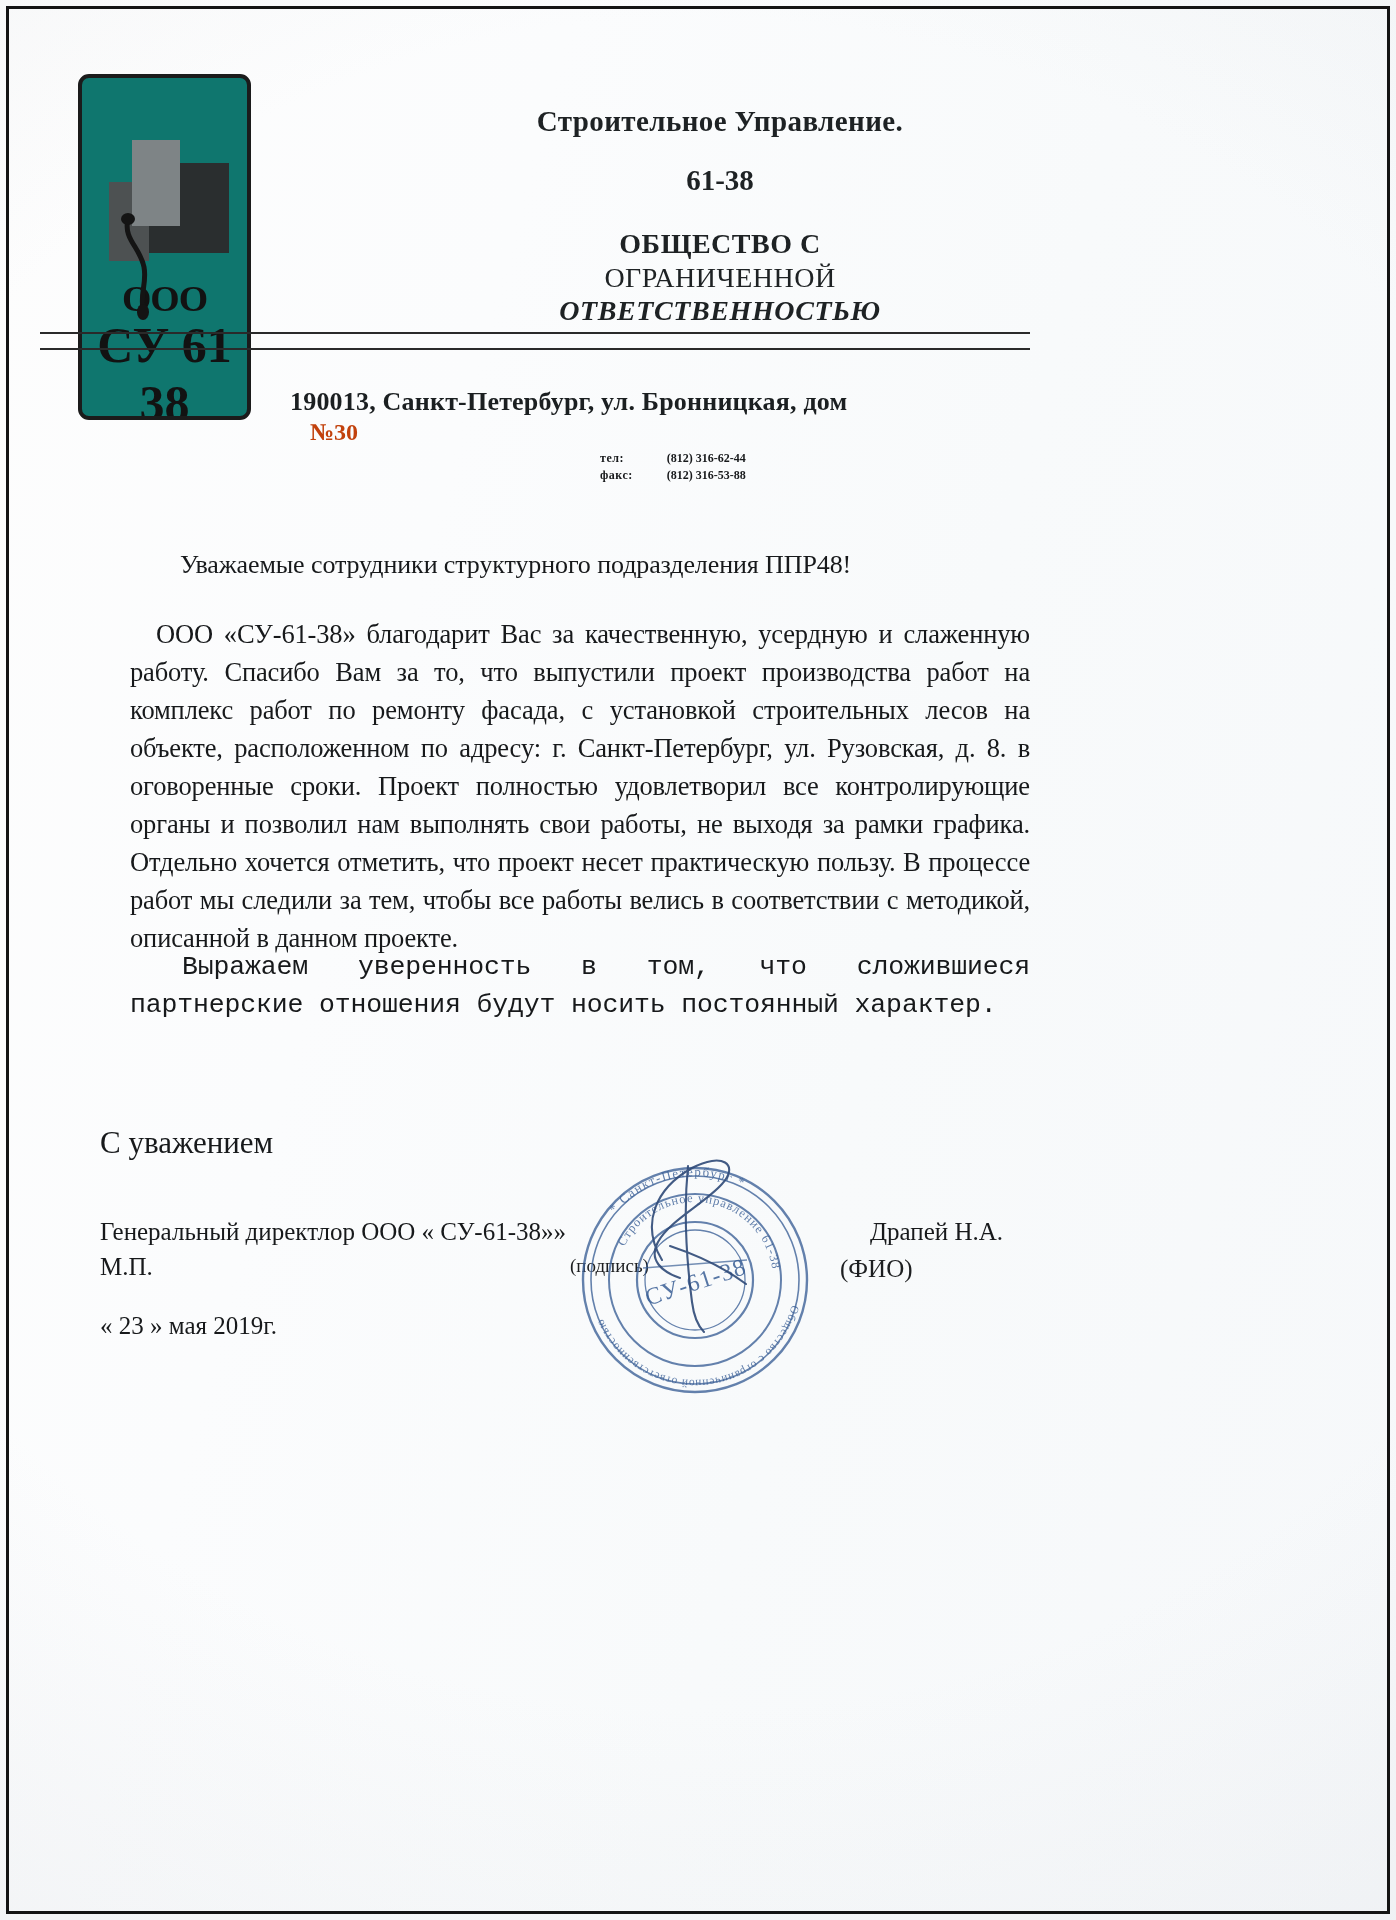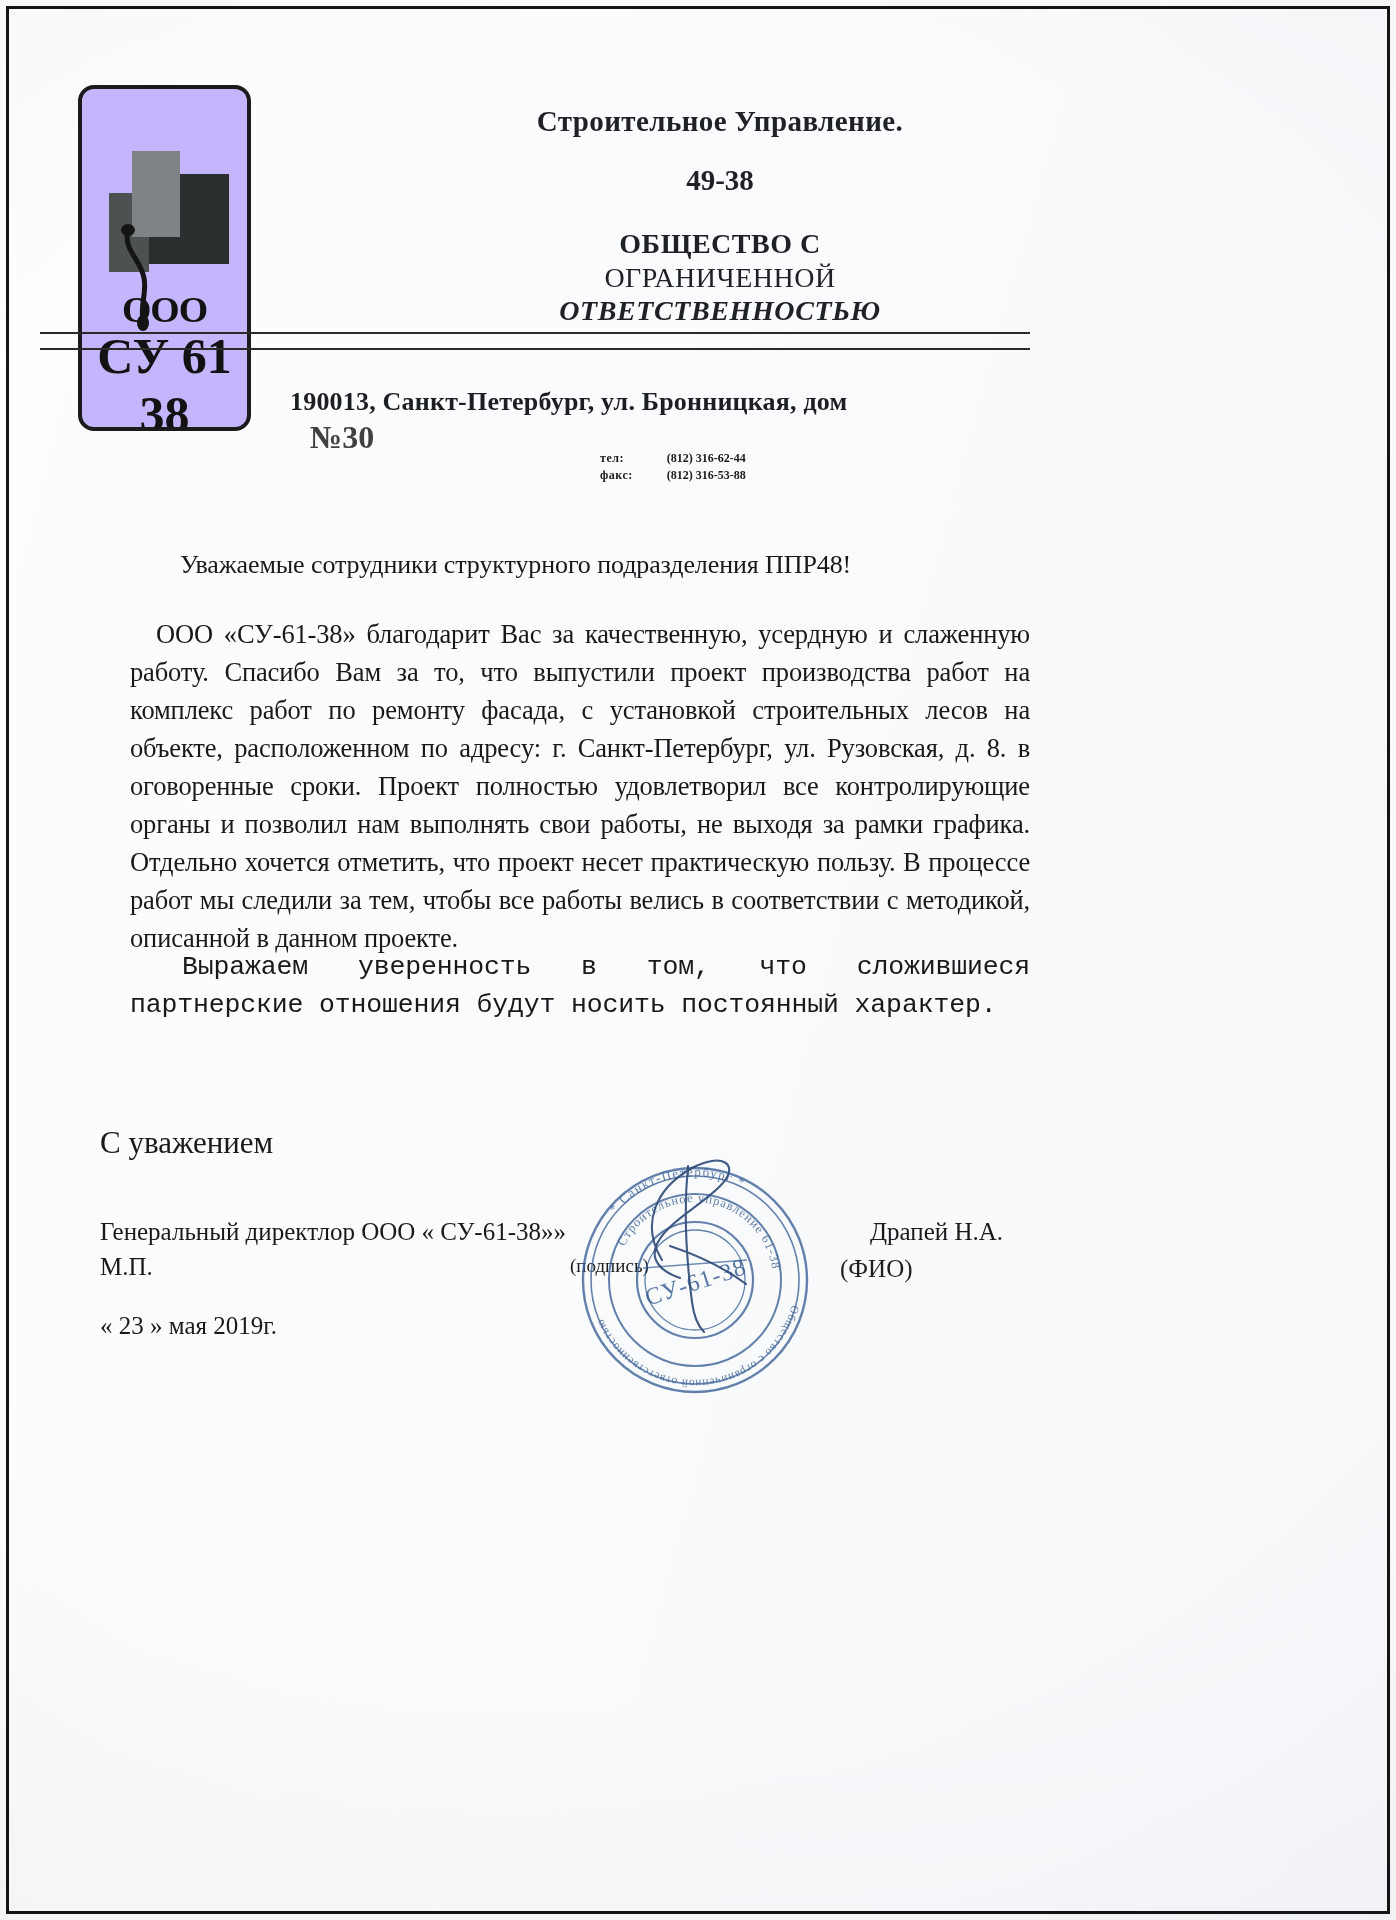--- a/index.html
+++ b/index.html
@@ -42,24 +42,23 @@
   }
 
   
   .logo-box {
     position: absolute;
     left: 78px;
     top: 74px;
     width: 165px;
     height: 338px;
     border: 4px solid #1b1b1b;
-    border-radius: 16px;
-    background: #c4b5fd;
+    border-radius: 11px;
+    background: #0f766e;
     overflow: hidden;
-    margin-top: 11px;
   }
   .logo-bldg-dark {
     position: absolute;
     left: 55px;
     top: 85px;
     width: 92px;
     height: 90px;
     background: #2a2e2f;
   }
   .logo-bldg-mid {
@@ -206,22 +205,22 @@
     letter-spacing: 0.2px;
   }
   .addr-line2 {
     position: absolute;
     left: 310px;
     top: 419px;
     width: 740px;
     text-align: left;
     font-family: "Liberation Serif", serif;
     font-weight: bold;
-    font-size: 32px;
-    color: #404040;
+    font-size: 24px;
+    color: #c2410c;
   }
   .contact-table {
     position: absolute;
     left: 600px;
     top: 450px;
     font-family: "Liberation Serif", serif;
     font-weight: bold;
     font-size: 12px;
     color: #17191b;
     border-collapse: collapse;
@@ -361,21 +360,21 @@
       <svg class="logo-hook" viewBox="0 0 50 110">
         <path d="M8 6 C 3 26, 20 34, 24 54 C 27 70, 20 80, 23 96" stroke="#141414" stroke-width="5" fill="none" stroke-linecap="round"></path>
         <ellipse cx="8" cy="6" rx="7" ry="6" fill="#141414"></ellipse>
         <ellipse cx="23" cy="99" rx="6" ry="8" fill="#141414"></ellipse>
       </svg>
       <div class="logo-ooo">ООО</div>
       <div class="logo-su">СУ 61 38</div>
     </div>
 
     <div class="hdr-title">Строительное Управление.</div>
-    <div class="hdr-num">49-38</div>
+    <div class="hdr-num">61-38</div>
     <div class="hdr-ooo1">ОБЩЕСТВО С</div>
     <div class="hdr-ooo2">ОГРАНИЧЕННОЙ</div>
     <div class="hdr-ooo3">ОТВЕТСТВЕННОСТЬЮ</div>
 
     <div class="rule-top"></div>
     <div class="rule-bottom"></div>
 
     <div class="addr-line1">190013, Санкт-Петербург, ул. Бронницкая, дом</div>
     <div class="addr-line2">№30</div>
     <table class="contact-table">

